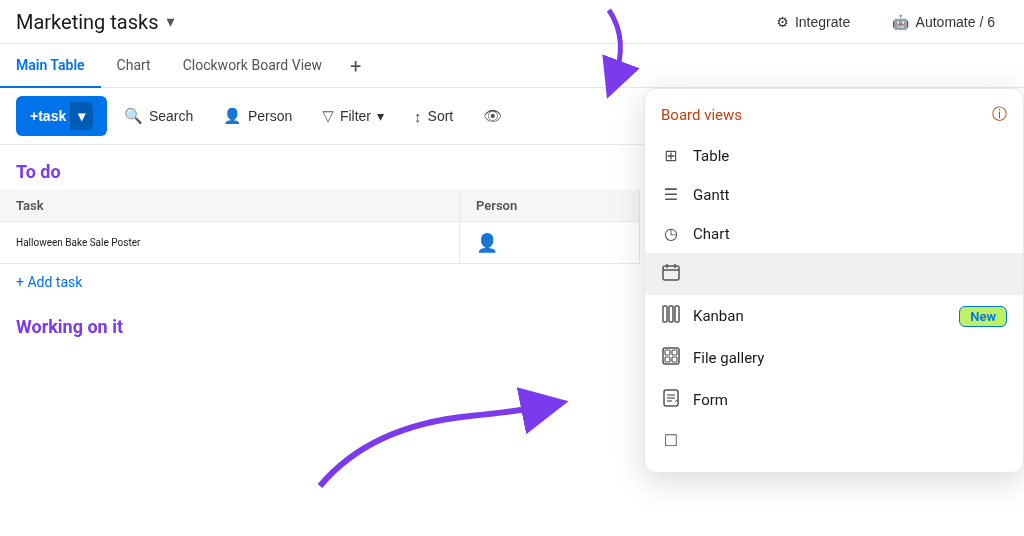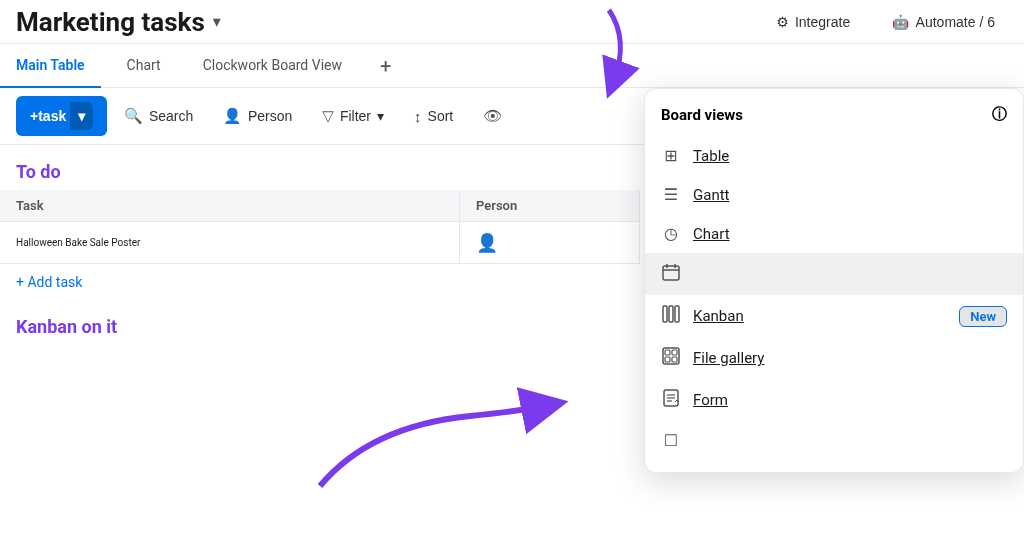--- a/index.html
+++ b/index.html
@@ -4,29 +4,29 @@
   <style>
     * { box-sizing: border-box; margin: 0; padding: 0; }
     body { font-family: -apple-system, BlinkMacSystemFont, 'Segoe UI', Roboto, sans-serif; background: #fff; overflow: hidden; width: 1024px; height: 536px; position: relative; }
 
     
     .top-bar {
       display: flex; align-items: center; justify-content: space-between;
       padding: 0 16px; height: 44px; border-bottom: 1px solid #e5e7eb;
     }
     .top-bar-left { display: flex; align-items: center; gap: 8px; }
-    .page-title { font-size: 26px; font-weight: 700; color: #1a1a1a; }
+    .page-title { font-size: 20px; font-weight: 400; color: #1a1a1a; }
     .dropdown-icon { color: #555; font-size: 16px; cursor: pointer; }
     .top-bar-right { display: flex; align-items: center; gap: 16px; }
 
     
     .tab-bar {
       display: flex; align-items: center;
       padding: 0 0px; height: 44px; border-bottom: 1px solid #e5e7eb;
-      gap: 10px;
+      gap: 0;
     }
     .tab {
       padding: 0 16px; height: 44px; display: flex; align-items: center;
       font-size: 14px; color: #555; cursor: pointer; border-bottom: 2px solid transparent;
       white-space: nowrap;
     }
     .tab.active { color: #0073ea; border-bottom: 2px solid #0073ea; font-weight: 600; }
     .tab-add { padding: 0 12px; height: 44px; display: flex; align-items: center; color: #555; cursor: pointer; font-size: 20px; position: relative; }
 
     
@@ -86,32 +86,32 @@
       position: absolute; right: 0; top: 88px;
       width: 380px; background: #fff;
       border: 1px solid #e5e7eb; border-radius: 12px;
       box-shadow: 0 8px 32px rgba(0,0,0,0.15);
       z-index: 100;
       padding: 12px 0;
     }
     .dropdown-header {
       display: flex; align-items: center; justify-content: space-between;
       padding: 4px 16px 12px 16px;
-      font-size: 15px; font-weight: 700; color: #000000;
+      font-size: 15px; font-weight: 400; color: #c2410c;
     }
     .dropdown-item {
       display: flex; align-items: center; gap: 12px;
       padding: 10px 16px; cursor: pointer; font-size: 15px; color: #1a1a1a;
     }
     .dropdown-item.active { background: #f0f0f0; }
     .dropdown-item .item-icon { font-size: 16px; color: #555; width: 20px; text-align: center; }
-    .dropdown-item .item-label { flex: 1; text-decoration: underline; }
+    .dropdown-item .item-label { flex: 1; }
     .new-badge {
       border: 1.5px solid #0073ea; color: #0073ea; border-radius: 6px;
-      padding: 2px 10px; font-size: 13px; font-weight: 600; background: #e5e5e5;
+      padding: 2px 10px; font-size: 13px; font-weight: 600; background: #bef264;
     }
 
     
     .arrow-svg { position: absolute; pointer-events: none; z-index: 200; }
   </style>
 </head>
 <body>
 
 <div class="top-bar">
   <div class="top-bar-left">
@@ -193,21 +193,21 @@
             <span>👤</span>
           </td>
         </tr>
       </tbody>
     </table>
     <div class="add-task-btn">
       <span>+ Add task</span>
     </div>
 
     <div class="section-header-2">
-      <span>Kanban on it</span>
+      <span>Working on it</span>
     </div>
   </div>
 </div>
 
 <div class="dropdown-panel">
   <div class="dropdown-header">
     <span>Board views</span>
     <span>ⓘ</span>
   </div>
 

